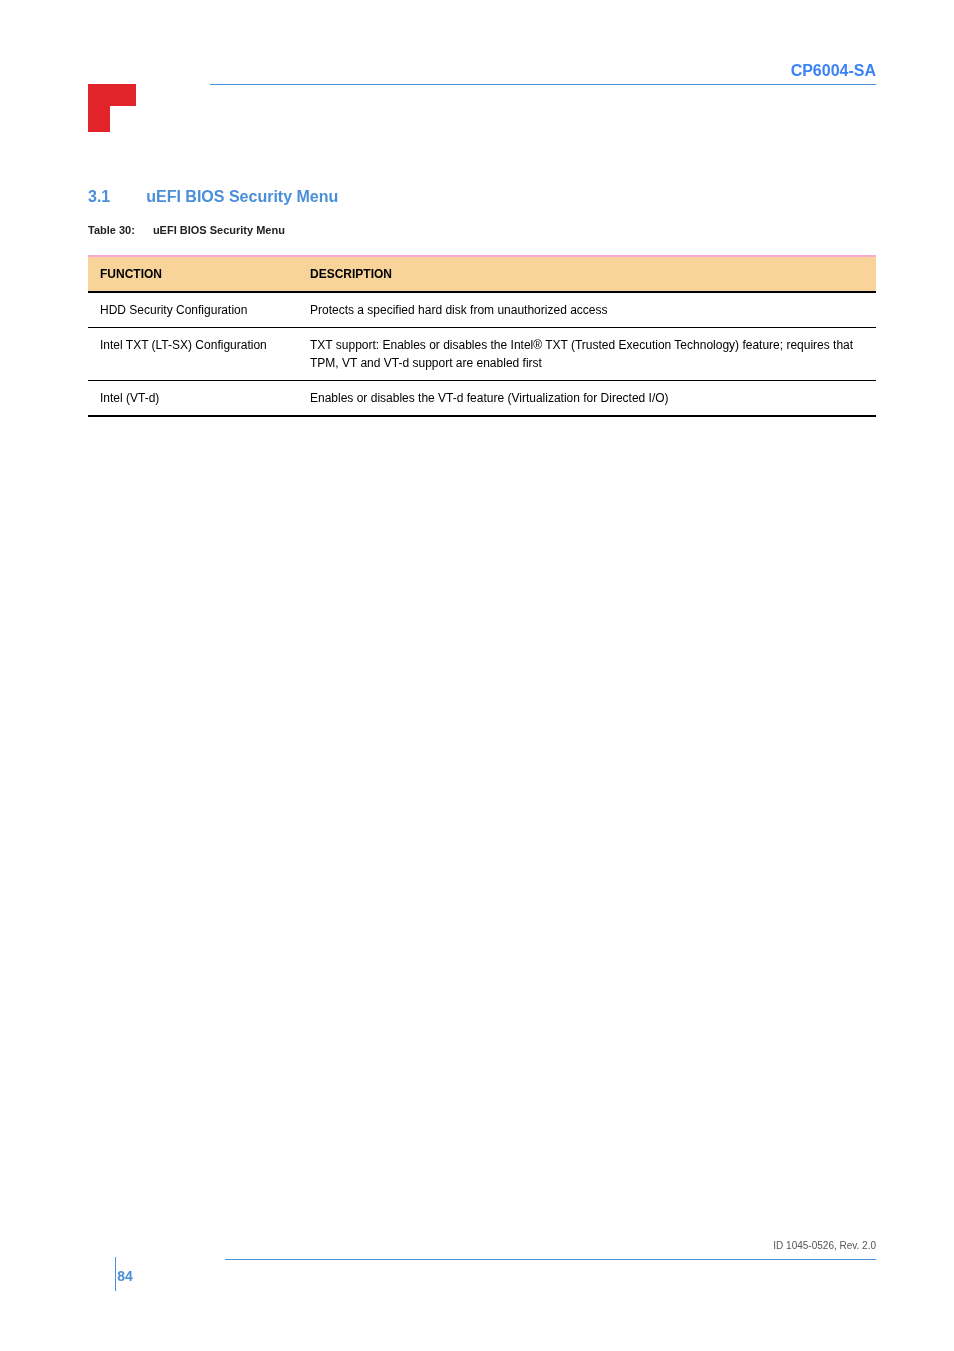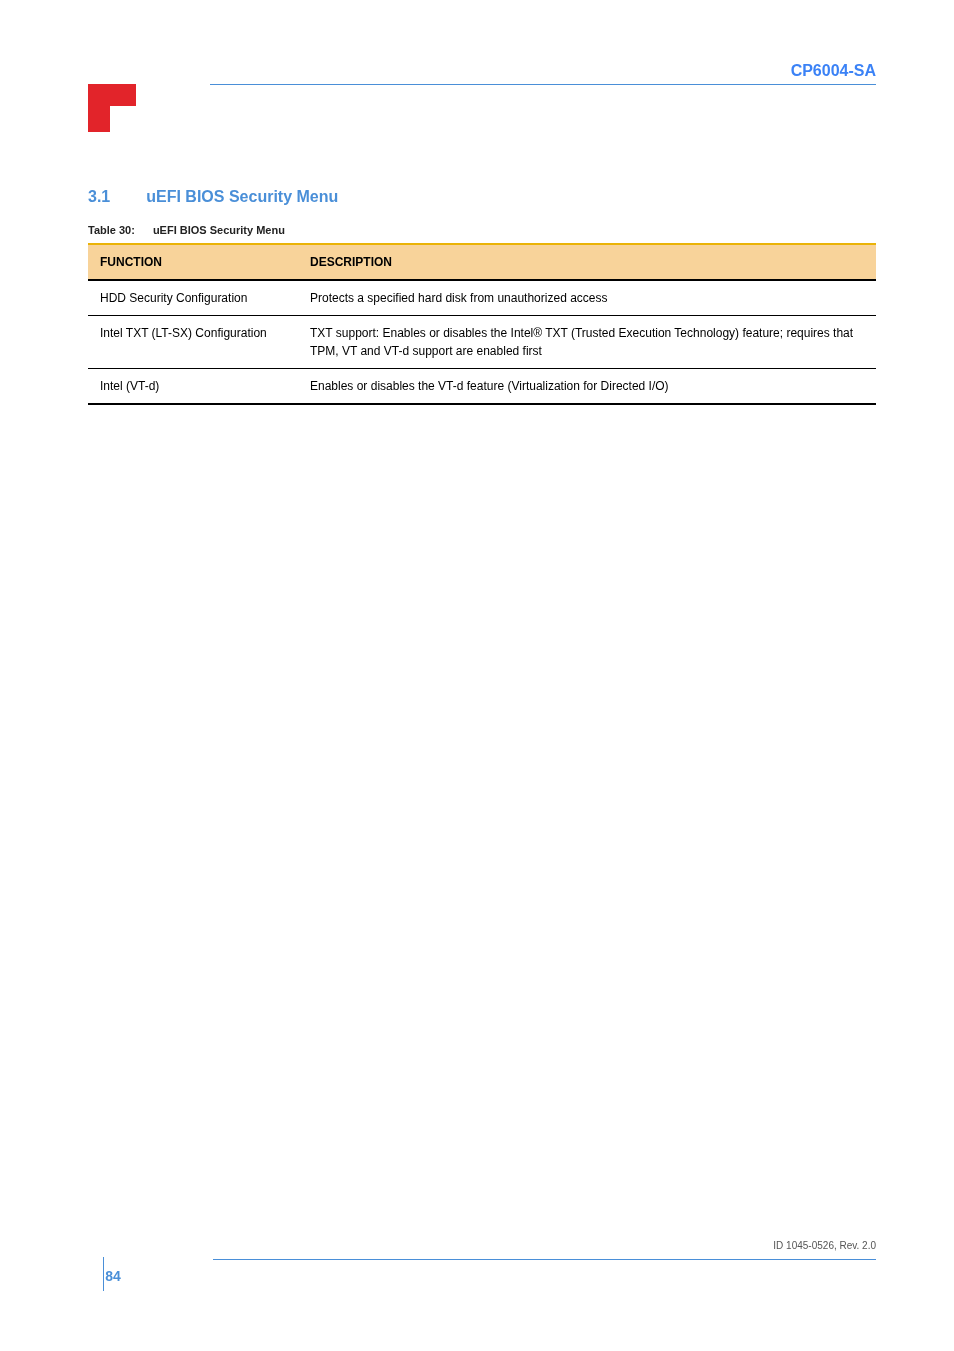--- a/index.html
+++ b/index.html
@@ -51,37 +51,37 @@
     .section-title {
       font-size: 16px;
       font-weight: bold;
       color: #4a8fd8;
       margin-left: 36px;
     }
     .section-heading {
       margin-bottom: 14px;
     }
     .table-caption {
-      margin-bottom: 5px;
+      margin-bottom: 17px;
     }
     .table-label {
       font-size: 11px;
       font-weight: bold;
       color: #222;
     }
     .table-name {
       font-size: 11px;
       font-weight: bold;
       color: #222;
       margin-left: 18px;
     }
     table.data-table {
       width: 100%;
       border-collapse: collapse;
-      border-top: 2px solid #eab308;
+      border-top: 2px solid #f9a8d4;
       border-bottom: 2px solid #000;
     }
     table.data-table th {
       background: #f8d39a;
       font-size: 12px;
       font-weight: bold;
       text-align: left;
       padding: 10px 12px;
       border-bottom: 2px solid #000;
     }
@@ -94,21 +94,21 @@
       vertical-align: top;
       border-bottom: 1px solid #000;
       line-height: 1.5;
     }
     table.data-table tr:last-child td {
       border-bottom: none;
     }
     .footer {
       position: absolute;
       bottom: 88px;
-      left: 88px;
+      left: 100px;
       right: 78px;
       height: 30px;
     }
     .footer-text {
       position: absolute;
       right: 0;
       bottom: 12px;
       font-size: 10px;
       color: #555;
       text-align: right;

